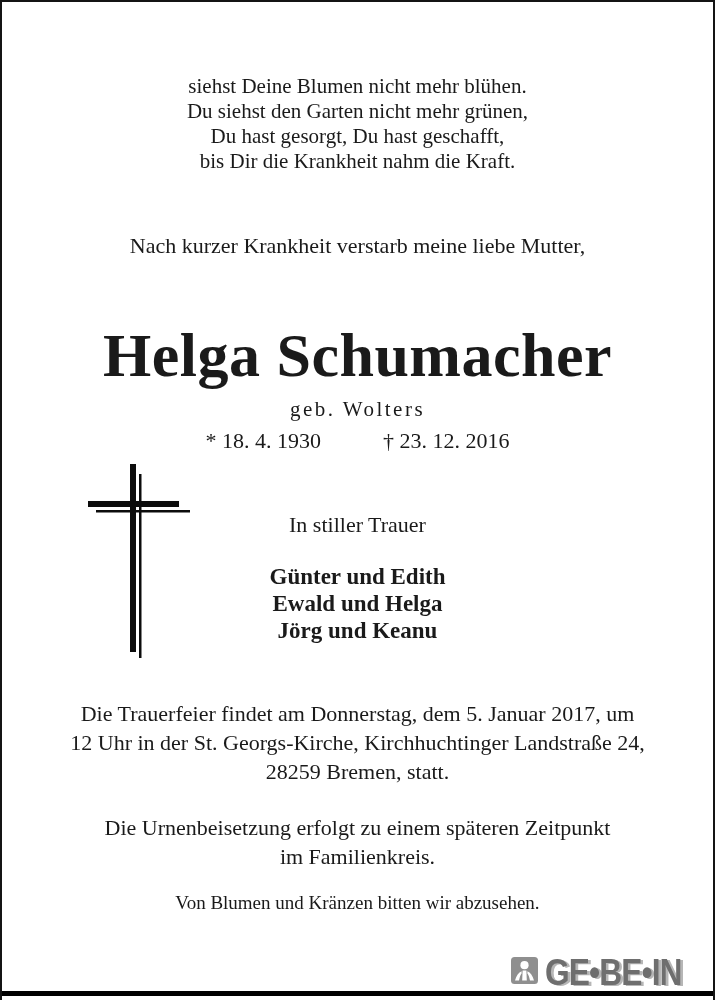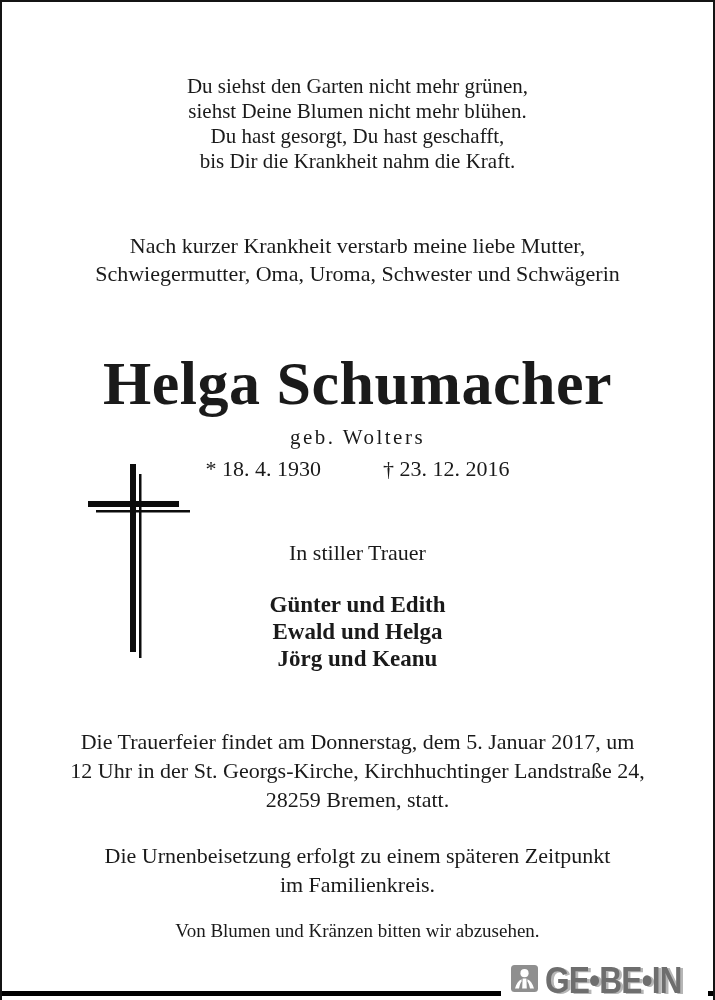--- a/index.html
+++ b/index.html
@@ -38,21 +38,21 @@
   .mourning-title { margin-top:56px; font-size:22px; line-height:28px; }
   .mourners { margin-top:24px; font-size:23px; font-weight:bold; line-height:27px; }
   .funeral { margin-top:55px; font-size:22px; line-height:29px; }
   .urn { margin-top:27px; font-size:22px; line-height:29px; }
   .flowers { margin-top:17px; font-size:19px; line-height:29px; }
   .bottom-rule {
     position:absolute; left:0; right:0; bottom:4px; height:5px;
     background:#000;
   }
   .logo {
-    position:absolute; right:5px; bottom:4px; height:33px;
+    position:absolute; right:5px; bottom:12px; height:33px;
     background:#ffffff;
     display:flex; align-items:flex-start;
     padding:0 8px 0 10px;
     z-index:3;
   }
   .logo-icon { width:27px; height:27px; margin:2px 7px 0 0; flex:none; }
   .logo-text {
     font-family:"Liberation Sans", sans-serif;
     font-weight:bold;
     font-size:36px; line-height:36px;
@@ -63,29 +63,28 @@
     text-shadow:3px 1px 0 #b6b6b6;
     white-space:nowrap;
   }
 </style>
 </head>
 <body>
 
 <div class="page">
 
   <div class="poem">
+    <div>siehst Deine Blumen nicht mehr blühen.</div>
     <div>Du siehst den Garten nicht mehr grünen,</div>
-    <div>siehst Deine Blumen nicht mehr blühen.</div>
     <div>Du hast gesorgt, Du hast geschafft,</div>
     <div>bis Dir die Krankheit nahm die Kraft.</div>
   </div>
 
   <div class="intro">
     <div>Nach kurzer Krankheit verstarb meine liebe Mutter,</div>
-    <div>Schwiegermutter, Oma, Uroma, Schwester und Schwägerin</div>
   </div>
 
   <div class="deceased-name">Helga Schumacher</div>
   <div class="maiden">geb. Wolters</div>
 
   <div class="dates">
     <span>* 18. 4. 1930</span>
     <span>† 23. 12. 2016</span>
   </div>
 

